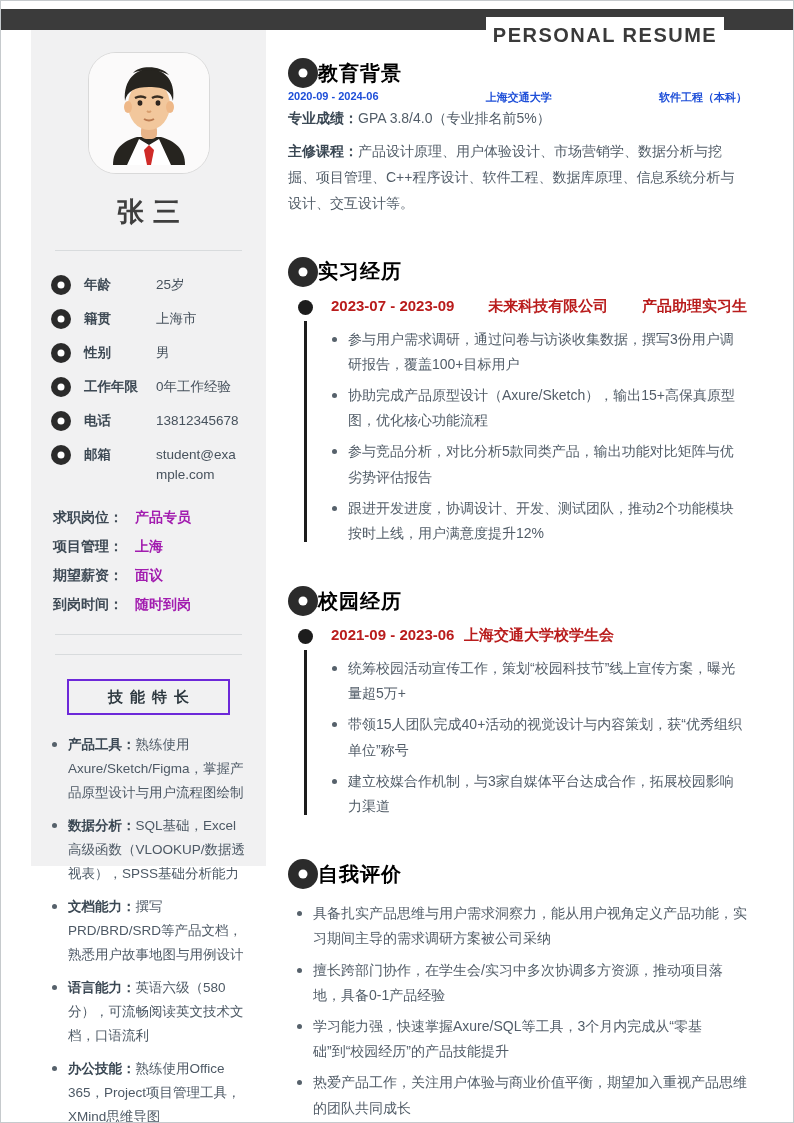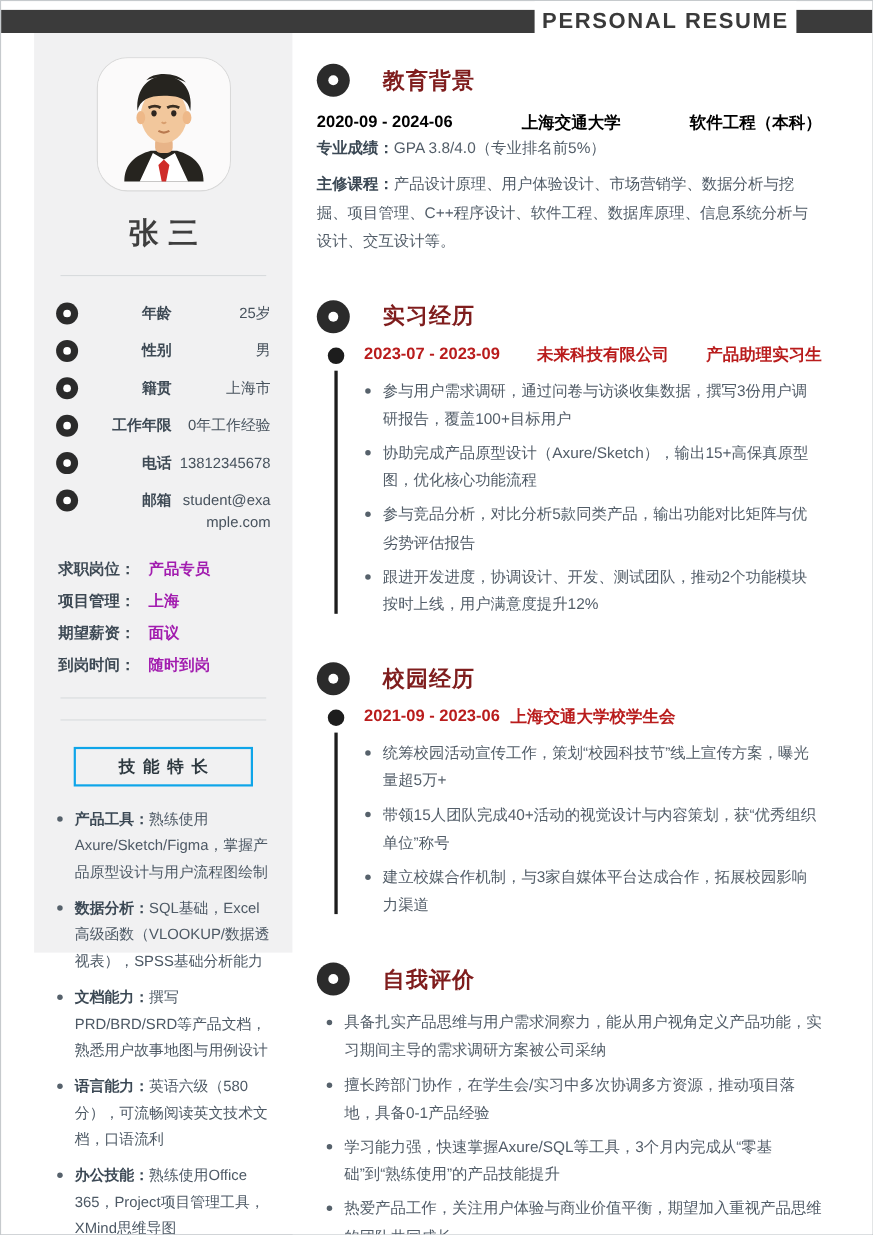--- a/index.html
+++ b/index.html
@@ -3,70 +3,70 @@
 <meta charset="utf-8">
 <style>
   * { margin:0; padding:0; box-sizing:border-box; }
   html,body { background:#e9eaec; }
   body { font-family:"Liberation Sans","DejaVu Sans",sans-serif; }
   .page{ position:relative; width:794px; height:1123px; background:#ffffff;
          border:1px solid #c6cacd; overflow:hidden; margin:0 auto; }
 
   
   .topbar{ position:absolute; top:8px; left:0; width:100%; height:21px; background:#3b3b3b; }
-  .title-box{ position:absolute; top:0; left:485px; width:238px; height:36px; background:#ffffff;
+  .title-box{ position:absolute; top:16px; left:485px; width:238px; height:36px; background:#ffffff;
               display:flex; align-items:center; justify-content:center; z-index:2; }
   .title-box span{ font-size:20px; font-weight:bold; color:#3a3a3a; letter-spacing:1.5px; }
 
   
   .sidebar{ position:absolute; left:30px; top:29px; width:235px; height:836px;
             background:#f1f1f2; padding:20px 20px 0 20px; }
   .photo{ width:122px; height:122px; margin:2px auto 0; border-radius:28px; background:#fbfafa;
           border:1px solid #d9d9d9; overflow:hidden; }
   .photo svg{ display:block; }
   .name{ text-align:center; font-size:27px; font-weight:bold; color:#3e3e3e;
          letter-spacing:9px; text-indent:9px; margin-top:20px; }
   .s-divider{ height:1px; background:#d8dbdd; margin:20px 4px 0 4px; }
 
   .info-list{ margin-top:24px; }
-  .info-row{ display:flex; align-items:flex-start; margin-bottom:14px;text-align:right; }
+  .info-row{ display:flex; align-items:flex-start; margin-bottom:14px; }
   .ring20{ width:20px; height:20px; border-radius:50%; background:#2b2b2b; position:relative;
            flex:0 0 20px; margin-top:0; }
   .ring20::after{ content:""; position:absolute; left:50%; top:50%; width:7px; height:7px;
            border-radius:50%; background:#ffffff; transform:translate(-50%,-50%); }
   .info-label{ width:72px; margin-left:13px; font-size:13.5px; font-weight:bold; color:#3d4954; line-height:20px; }
   .info-value{ flex:1; font-size:13.5px; color:#47525d; line-height:20px; word-break:break-all; }
 
   .kv-list{ margin-top:24px; padding-left:2px; }
   .kv-row{ display:flex; margin-bottom:11px; }
   .kv-label{ font-size:14px; font-weight:bold; color:#3d4954; }
   .kv-value{ font-size:14px; font-weight:bold; color:#a21caf; margin-left:12px; }
 
-  .skills-box{ border:2px solid #0ea5e9; margin:24px 16px 0 16px; padding:7px 0 6px;
+  .skills-box{ border:2px solid #6d28d9; margin:24px 16px 0 16px; padding:7px 0 6px;
                text-align:center; font-size:15px; font-weight:bold; color:#2e3940;
                letter-spacing:7px; text-indent:7px; background:transparent; }
 
   .skill-list{ margin-top:18px; }
   .skill-item{ display:flex; margin-bottom:9px; }
   .dot{ width:5px; height:5px; border-radius:50%; background:#56616b; flex:0 0 5px; margin:9px 11px 0 1px; }
   .skill-text{ flex:1; font-size:13.5px; color:#4d5965; line-height:1.78; }
   .skill-text b{ color:#3b4854; font-weight:bold; }
 
   
   .main{ position:absolute; left:265px; top:29px; width:529px; height:1094px;
          background:#ffffff; padding:28px 48px 0 22px; }
   .section{ margin-bottom:0; }
   .section-header{ display:flex; align-items:center; }
   .ring30{ width:30px; height:30px; border-radius:50%; background:#2b2b2b; position:relative; flex:0 0 30px; }
   .ring30::after{ content:""; position:absolute; left:50%; top:50%; width:9px; height:9px;
           border-radius:50%; background:#ffffff; transform:translate(-50%,-50%); }
-  .section-title{ font-size:20px; font-weight:bold; color:#7f1d1d; margin-left:30px; letter-spacing:1px; }
-
-  .edu-row{ display:flex; justify-content:space-between; margin-top:14px;
-            font-size:15px; font-weight:bold; color:#000000; }
+  .section-title{ font-size:20px; font-weight:bold; color:#000000; margin-left:0; letter-spacing:1px; }
+
+  .edu-row{ display:flex; justify-content:space-between; margin-top:2px;
+            font-size:11px; font-weight:bold; color:#1d4ed8; }
   .line14{ font-size:14px; color:#525d68; line-height:1.85; margin-top:9px; }
   .line14 b{ color:#3b4854;margin-top:28px; }
 
   .entry{ position:relative; margin-top:10px; padding-left:43px; }
   .entry .t-dot{ position:absolute; left:10px; top:3px; width:15px; height:15px;
                  border-radius:50%; background:#1d1d1d; }
   .entry .t-line{ position:absolute; left:16px; top:24px; bottom:4px; width:2.5px; background:#1d1d1d; }
   .entry-head{ position:relative; display:flex; justify-content:space-between;
                font-size:15px; font-weight:bold; color:#b91c1c; min-height:21px; }
   .entry-head .centered{ position:absolute; left:50%; transform:translateX(-50%); white-space:nowrap; }
@@ -118,27 +118,27 @@
     <div class="s-divider"></div>
 
     <div class="info-list">
       <div class="info-row">
         <span class="ring20"></span>
         <span class="info-label">年龄</span>
         <span class="info-value">25岁</span>
       </div>
       <div class="info-row">
         <span class="ring20"></span>
+        <span class="info-label">籍贯</span>
+        <span class="info-value">上海市</span>
+      </div>
+      <div class="info-row">
+        <span class="ring20"></span>
         <span class="info-label">性别</span>
         <span class="info-value">男</span>
-      </div>
-      <div class="info-row">
-        <span class="ring20"></span>
-        <span class="info-label">籍贯</span>
-        <span class="info-value">上海市</span>
       </div>
       <div class="info-row">
         <span class="ring20"></span>
         <span class="info-label">工作年限</span>
         <span class="info-value">0年工作经验</span>
       </div>
       <div class="info-row">
         <span class="ring20"></span>
         <span class="info-label">电话</span>
         <span class="info-value">13812345678</span>
@@ -291,21 +291,21 @@
         <div class="b-item">
           <span class="dot"></span>
           <span class="b-text">具备扎实产品思维与用户需求洞察力，能从用户视角定义产品功能，实习期间主导的需求调研方案被公司采纳</span>
         </div>
         <div class="b-item">
           <span class="dot"></span>
           <span class="b-text">擅长跨部门协作，在学生会/实习中多次协调多方资源，推动项目落地，具备0-1产品经验</span>
         </div>
         <div class="b-item">
           <span class="dot"></span>
-          <span class="b-text">学习能力强，快速掌握Axure/SQL等工具，3个月内完成从“零基础”到“熟练使用”的产品技能提升</span>
+          <span class="b-text">学习能力强，快速掌握Axure/SQL等工具，3个月内完成从“零基础”到“校园经历”的产品技能提升</span>
         </div>
         <div class="b-item">
           <span class="dot"></span>
           <span class="b-text">热爱产品工作，关注用户体验与商业价值平衡，期望加入重视产品思维的团队共同成长</span>
         </div>
       </div>
     </div>
 
   </div>
 </div>

